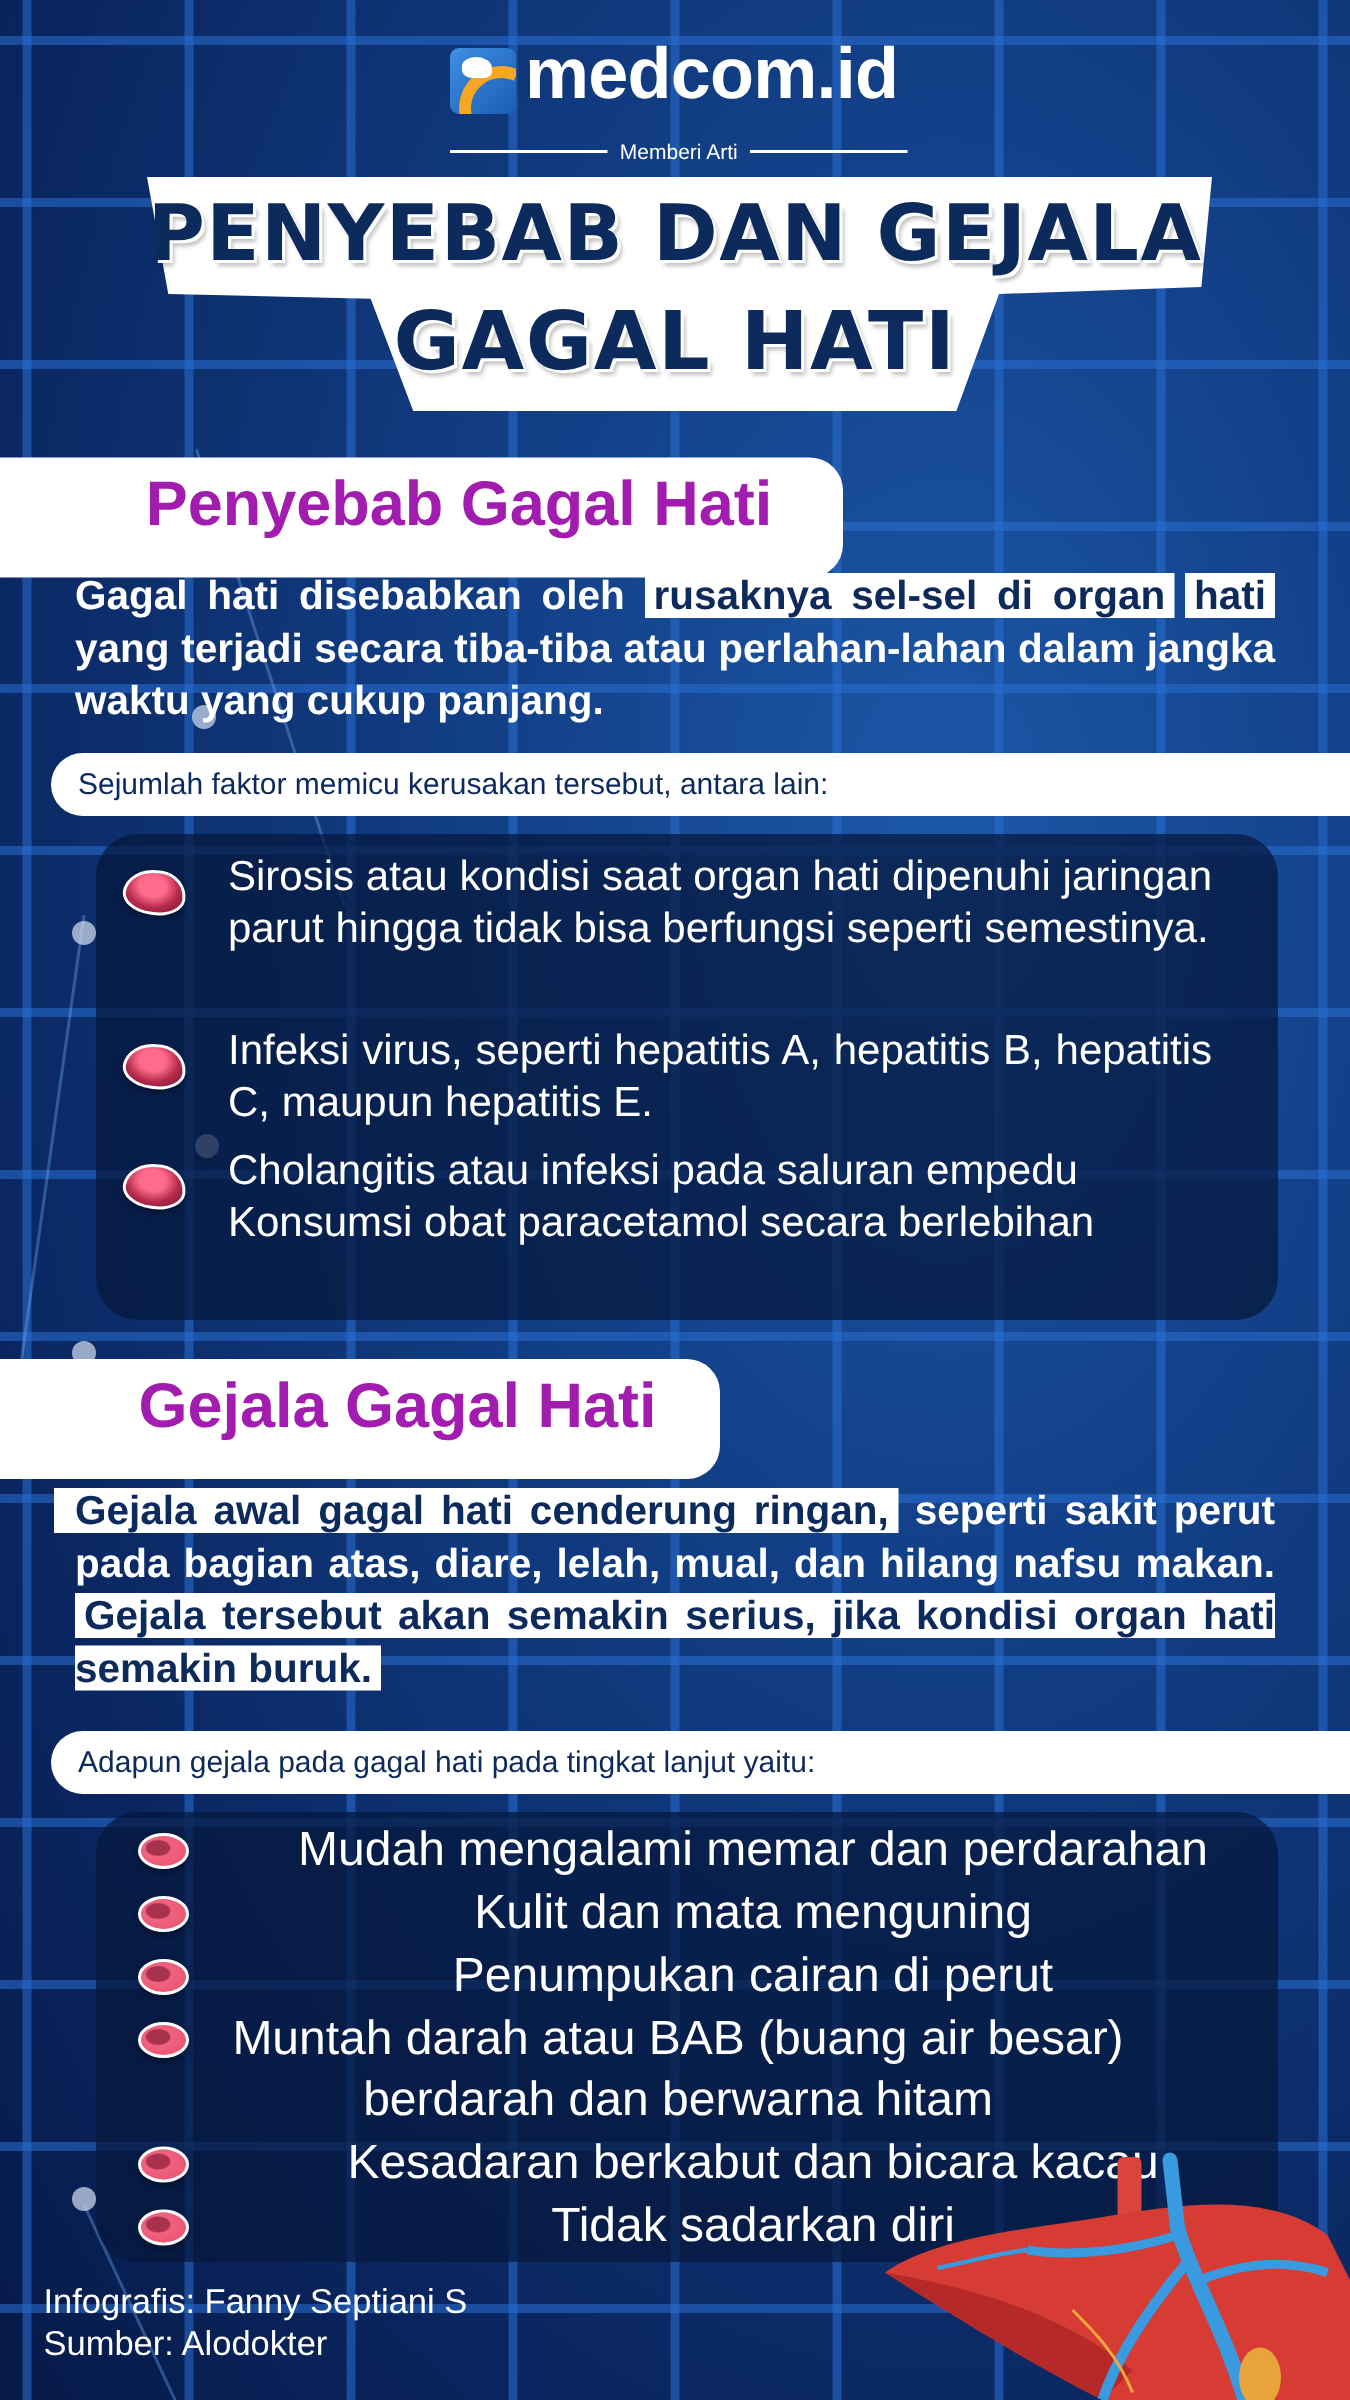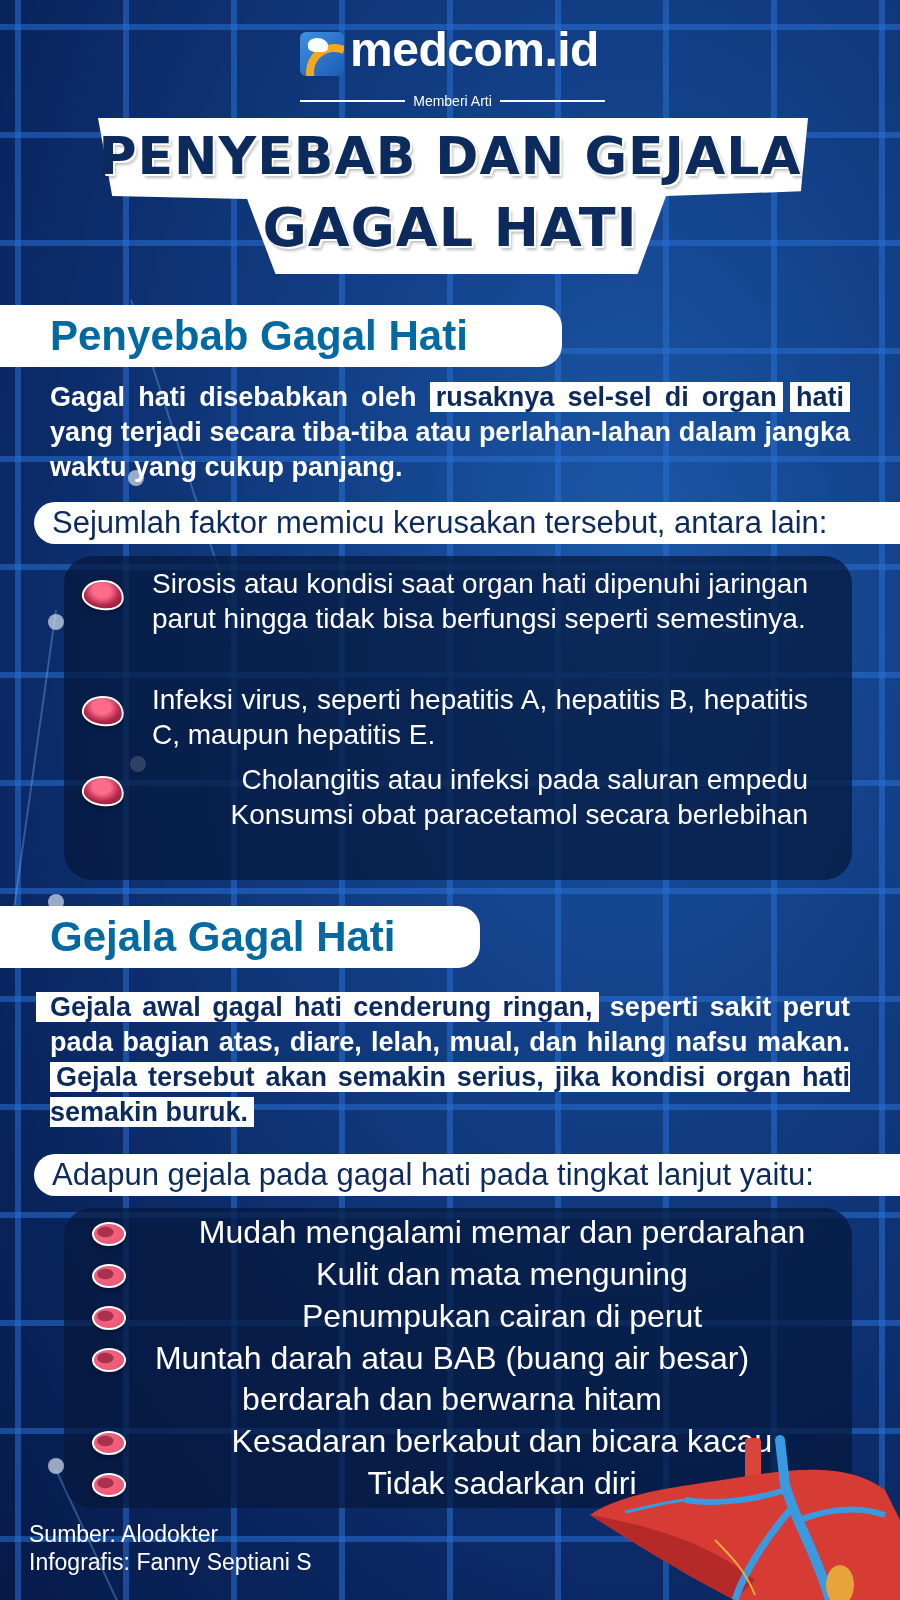--- a/index.html
+++ b/index.html
@@ -65,38 +65,38 @@
       position: absolute; left: 0; width: 900px; text-align: center;
       font-family: "DejaVu Sans", sans-serif; font-weight: 900;
       color: #0d2a5c; letter-spacing: 1px;
       text-shadow: 2px 2px 0 #fff, 3px 4px 3px rgba(0,0,0,.25);
     }
     .title-line.l1 { top: 126px; font-size: 52px; }
     .title-line.l2 { top: 196px; font-size: 54px; }
 
     
     .section-head {
-      position: absolute; left: 0; height: 62px; background: #fff;
+      position: absolute; left: 0; height: 80px; background: #fff;
       border-radius: 0 22px 22px 0;
-      color: #0369a1; font-weight: 700; font-size: 42px;
-      padding-left: 50px; line-height: 62px;
+      color: #a21caf; font-weight: 700; font-size: 42px;
+      padding-left: 50px; line-height: 62px; text-align: center;
     }
 
     
     .para {
       position: absolute; left: 50px; width: 800px;
       font-size: 27px; font-weight: 700; line-height: 35px;
       color: #fff; text-align: justify;
     }
     .hl { background: #fff; color: #0d2a5c; padding: 0 6px; }
 
     .lead-pill {
       position: absolute; left: 34px; right: 0; height: 42px; background: #fff;
       border-radius: 22px 0 0 22px;
-      color: #0d2a5c; font-size: 31px; line-height: 42px; padding-left: 18px;
+      color: #0d2a5c; font-size: 20px; line-height: 42px; padding-left: 18px;
     }
 
     .list-box {
       position: absolute; left: 64px; width: 788px;
       background: rgba(6,24,60,0.72); border-radius: 28px;
     }
     .list-item { position: absolute; left: 0; width: 100%; }
     .list-item .txt {
       position: absolute; left: 88px; width: 656px;
       font-size: 28px; line-height: 35px; color: #fff; text-align: justify;
@@ -164,21 +164,21 @@
   <div class="list-item" style="top:10px;">
     <span class="bean" style="top:14px;"></span>
     <div class="txt">Sirosis atau kondisi saat organ hati dipenuhi jaringan parut hingga tidak bisa berfungsi seperti semestinya.</div>
   </div>
   <div class="list-item" style="top:126px;">
     <span class="bean" style="top:14px;"></span>
     <div class="txt">Infeksi virus, seperti hepatitis A, hepatitis B, hepatitis C, maupun hepatitis E.</div>
   </div>
   <div class="list-item" style="top:206px;">
     <span class="bean" style="top:14px;"></span>
-    <div class="txt" style="text-align:right;">Cholangitis atau infeksi pada saluran empedu Konsumsi obat paracetamol secara berlebihan</div>
+    <div class="txt" style="text-align:left;">Cholangitis atau infeksi pada saluran empedu Konsumsi obat paracetamol secara berlebihan</div>
   </div>
 </div>
 
 <div class="section-head" style="top:906px;width:480px;">Gejala Gagal Hati</div>
 
 <div class="para" style="top:990px;">
   <span class="hl" style="margin-left:-14px;padding-left:14px;">Gejala awal gagal hati cenderung ringan,</span><span> seperti sakit perut pada bagian atas, diare, lelah, mual, dan hilang nafsu makan.</span>
   <span class="hl">Gejala tersebut akan semakin serius, jika kondisi organ hati semakin buruk.</span>
 </div>
 
@@ -218,15 +218,15 @@
   <path d="M195 10 L200 55 C210 90 230 120 245 170" stroke="#3a9ae0" stroke-width="10" fill="none" stroke-linecap="round"></path>
   <path d="M200 60 C170 70 130 75 100 70" stroke="#3a9ae0" stroke-width="6" fill="none"></path>
   <path d="M215 90 C240 80 270 75 300 85" stroke="#3a9ae0" stroke-width="6" fill="none"></path>
   <path d="M205 80 C180 110 160 140 150 170" stroke="#3a9ae0" stroke-width="7" fill="none"></path>
   <path d="M100 70 C80 72 60 78 40 82" stroke="#3a9ae0" stroke-width="3" fill="none"></path>
   <path d="M130 110 C145 125 160 140 170 165" stroke="#f2a93b" stroke-width="2" fill="none"></path>
   <ellipse cx="255" cy="155" rx="14" ry="20" fill="#e8a33a"></ellipse>
 </svg>
 
 <div class="credits">
+  <div>Infografis: Fanny Septiani S</div>
   <div>Sumber: Alodokter</div>
-  <div>Infografis: Fanny Septiani S</div>
 </div>
 
 </body></html>

